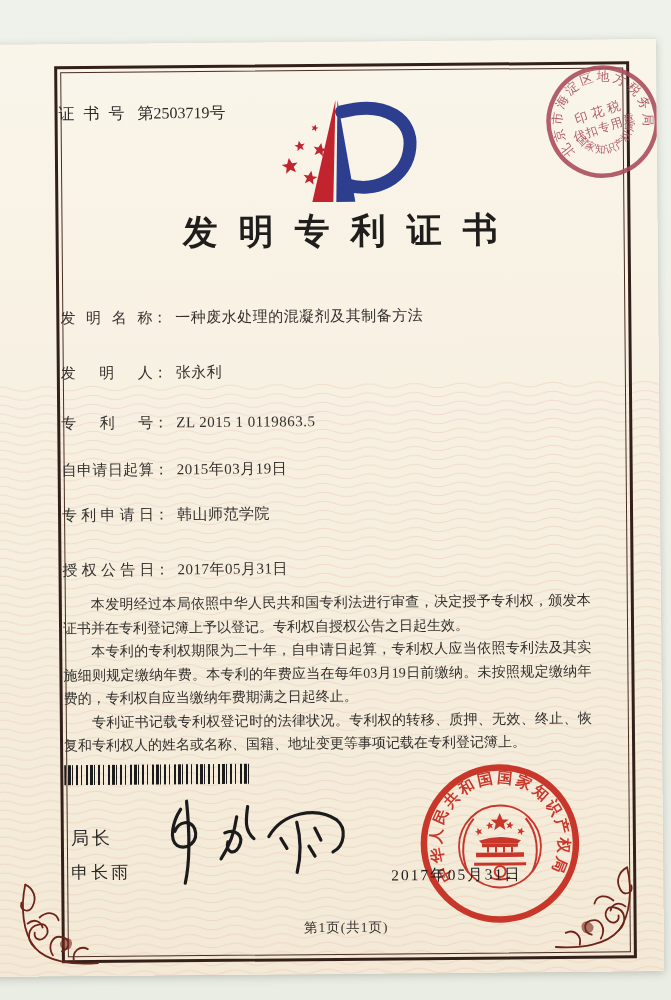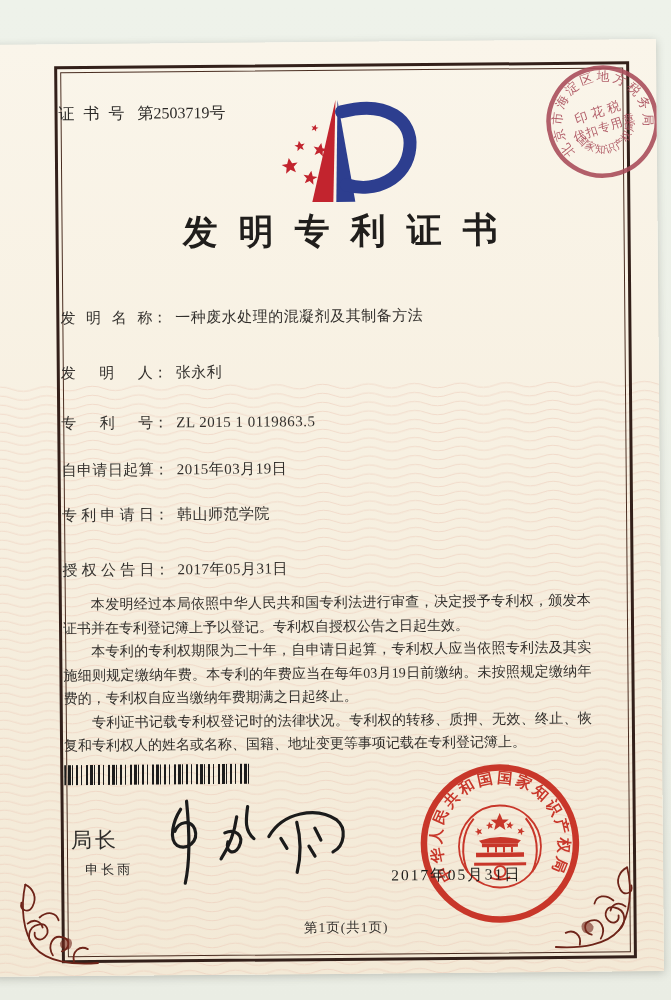--- a/index.html
+++ b/index.html
@@ -21,22 +21,22 @@
   .row{position:absolute;left:72px;font-size:15px;color:#33302d;white-space:nowrap;}
   .flabel{display:inline-block;width:92px;text-align:justify;text-align-last:justify;}
   .fvalue{margin-left:8px;letter-spacing:.5px;}
   .paras{position:absolute;left:72px;top:549px;width:528px;font-size:14px;
     line-height:23.5px;color:#33302d;text-align:justify;}
   .paras p{margin:0;text-indent:2em;}
   .barcode{position:absolute;left:72px;top:721px;width:186px;height:20px;
     background:repeating-linear-gradient(90deg,#1c1c1c 0 2px,transparent 2px 4px,#1c1c1c 4px 7px,
       transparent 7px 8px,#1c1c1c 8px 9px,transparent 9px 12px,#1c1c1c 12px 14px,
       transparent 14px 17px,#1c1c1c 17px 18px,transparent 18px 22px);}
-  .signer-title{position:absolute;left:78px;top:782px;font-size:21px;color:#2c2a28;letter-spacing:3px;}
-  .signer-name{position:absolute;left:92px;top:817px;font-size:13px;color:#2c2a28;letter-spacing:3px;}
+  .signer-title{position:absolute;left:78px;top:782px;font-size:18px;color:#2c2a28;letter-spacing:3px;}
+  .signer-name{position:absolute;left:78px;top:817px;font-size:17px;color:#2c2a28;letter-spacing:3px;}
   .signature{position:absolute;left:158px;top:752px;}
   .seal{position:absolute;left:422px;top:718px;opacity:.92;}
   .issue-date{position:absolute;left:398px;top:824px;font-size:15.5px;color:#1f1d1b;
     letter-spacing:2px;z-index:5;}
   .footer{position:absolute;left:68px;top:877px;width:569px;text-align:center;
     font-size:13.5px;color:#33302d;letter-spacing:1px;}
   .orn{position:absolute;}
   .orn-bl{left:18px;top:832px;}
   .orn-br{left:556px;top:820px;transform:scaleX(-1);}
 </style>

